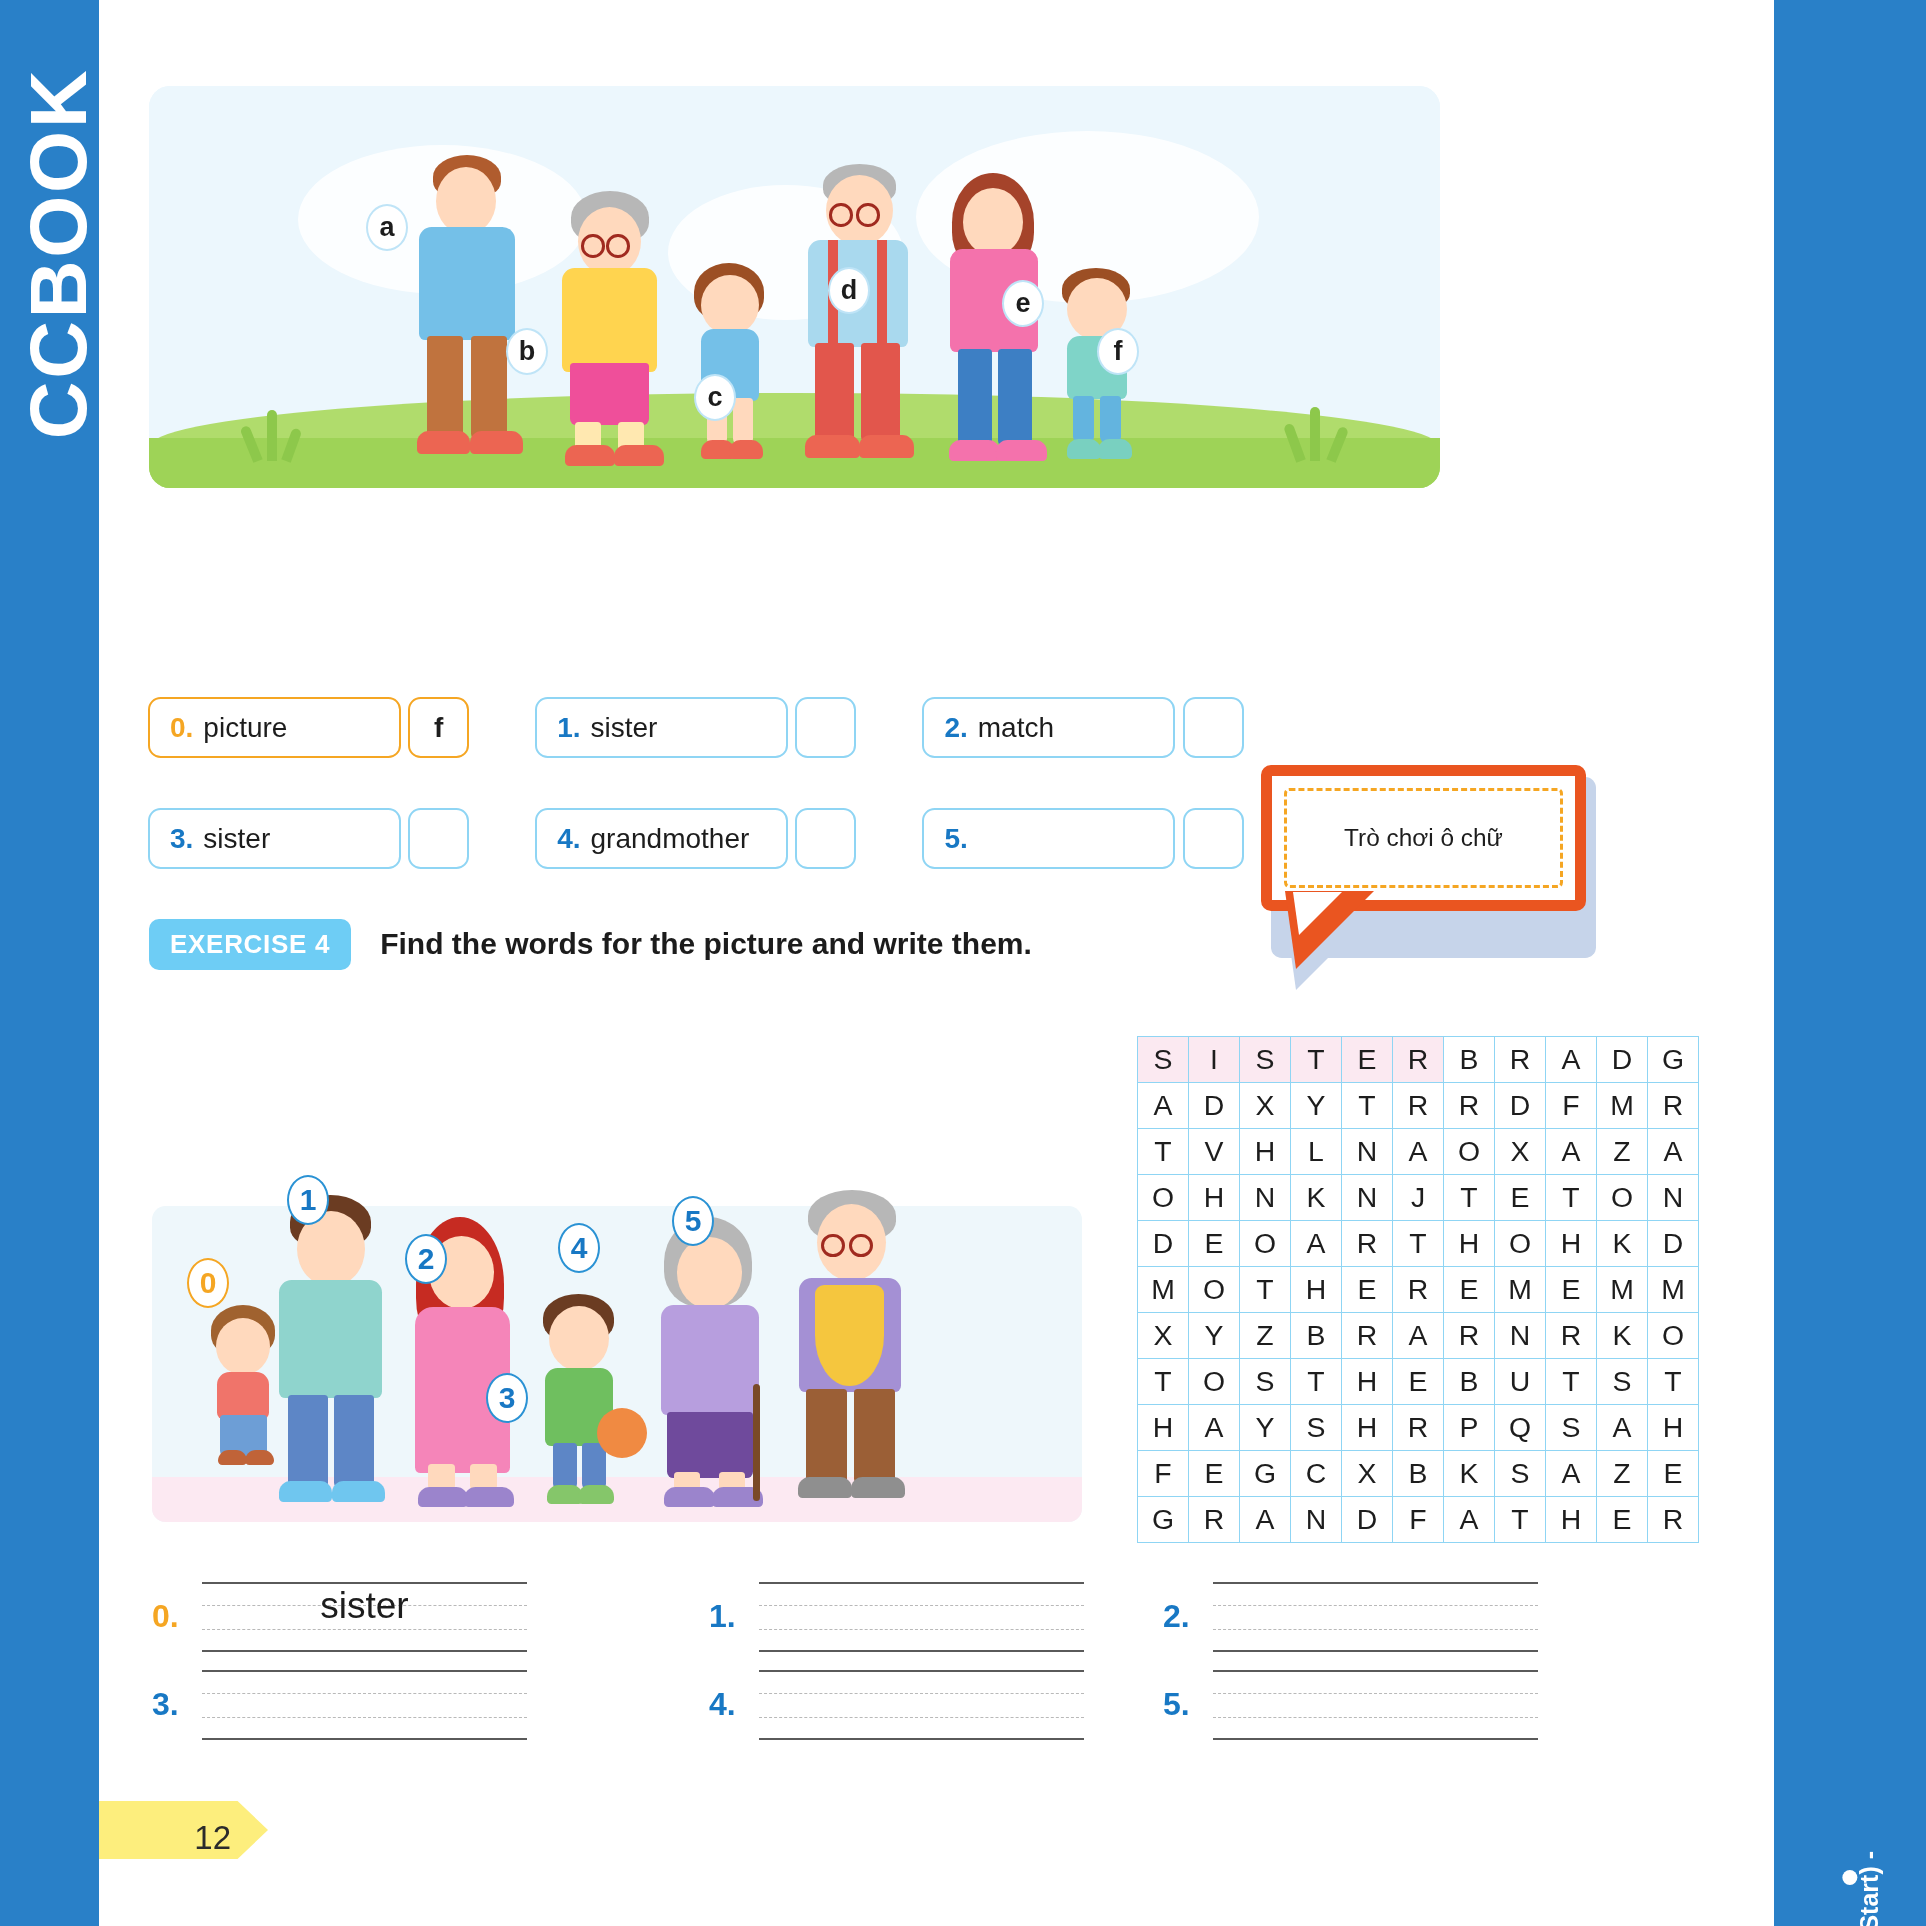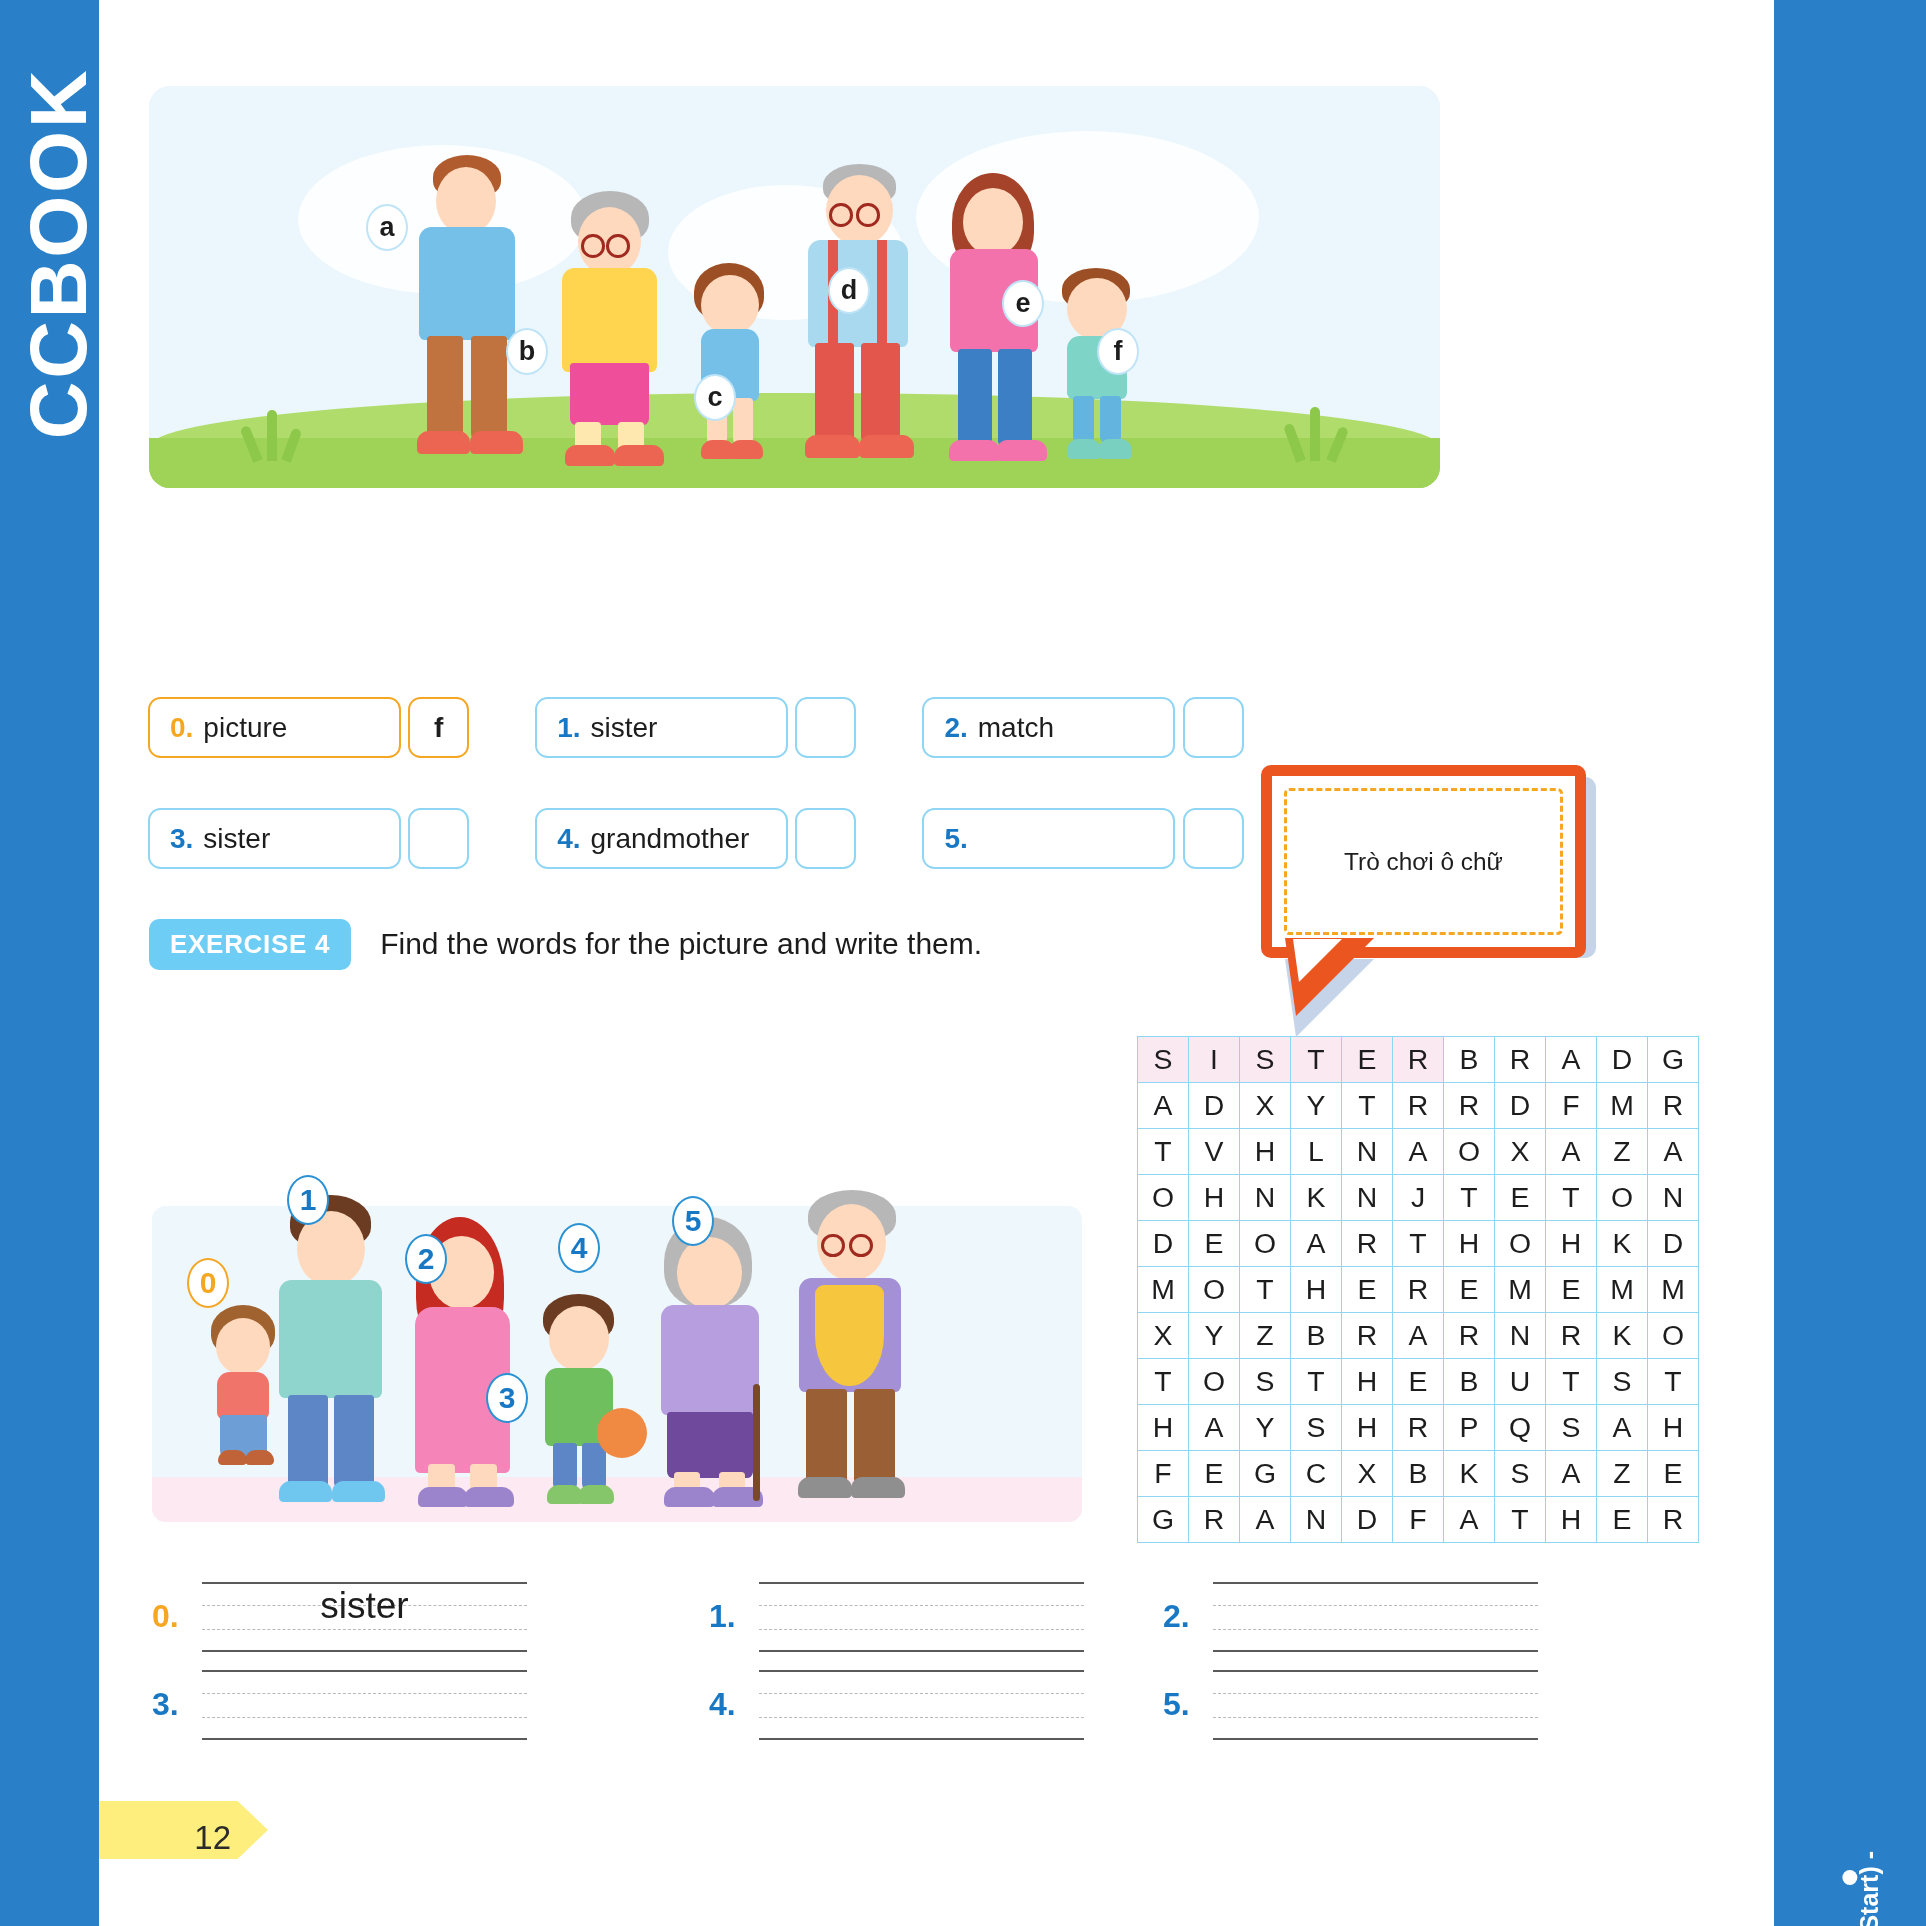--- a/index.html
+++ b/index.html
@@ -66,21 +66,21 @@
   
   .ex-header { position: absolute; display: flex; align-items: center; }
   .ex-badge {
     background: #6ecdf5; color: #ffffff;
     font-size: 26px; font-weight: 800; letter-spacing: 0.7px;
     padding: 12.2px 21px 12.6px 21px; border-radius: 10px;
     line-height: 1;
   }
   .ex-title {
     margin-left: 29px; color: #1c1c1c;
-    font-size: 30px; font-weight: 400; line-height: 1;
+    font-size: 30px; font-weight: 700; line-height: 1;
   }
 
   
   .ex3-illus {
     position: absolute; left: 50px; top: 86px;
     width: 1291px; height: 402px;
     border-radius: 21px;
     background: #eaf6fd;
     overflow: hidden;
   }
@@ -145,21 +145,21 @@
   .ansbox.example { border-color: #f5a623; }
 
   
   .bubble-wrap { position: absolute; left: 1162px; top: 765px; z-index: 60; }
   .bubble-shadow {
     position: absolute; left: 10px; top: 11.7px;
     width: 325px; height: 181px; border-radius: 10.8px;
     background: #c6d4ea;
   }
   .bubble {
-    position: relative; width: 325px; height: 193px;
+    position: relative; width: 325px; height: 146px;
     background: #ffffff; border: 11.7px solid #ea5520; border-radius: 10px;
   }
   .bubble-inner {
     position: absolute; left: 11.7px; top: 11.7px; right: 11.7px; bottom: 11.7px;
     border: 3.2px dashed #f5a623; border-radius: 5.4px;
     display: flex; align-items: center; justify-content: center;
   }
   .bubble-text { font-size: 24.4px; color: #1d1d1d; }
   .bubble-tail {
     position: absolute; left: 12.6px; bottom: -69px;

